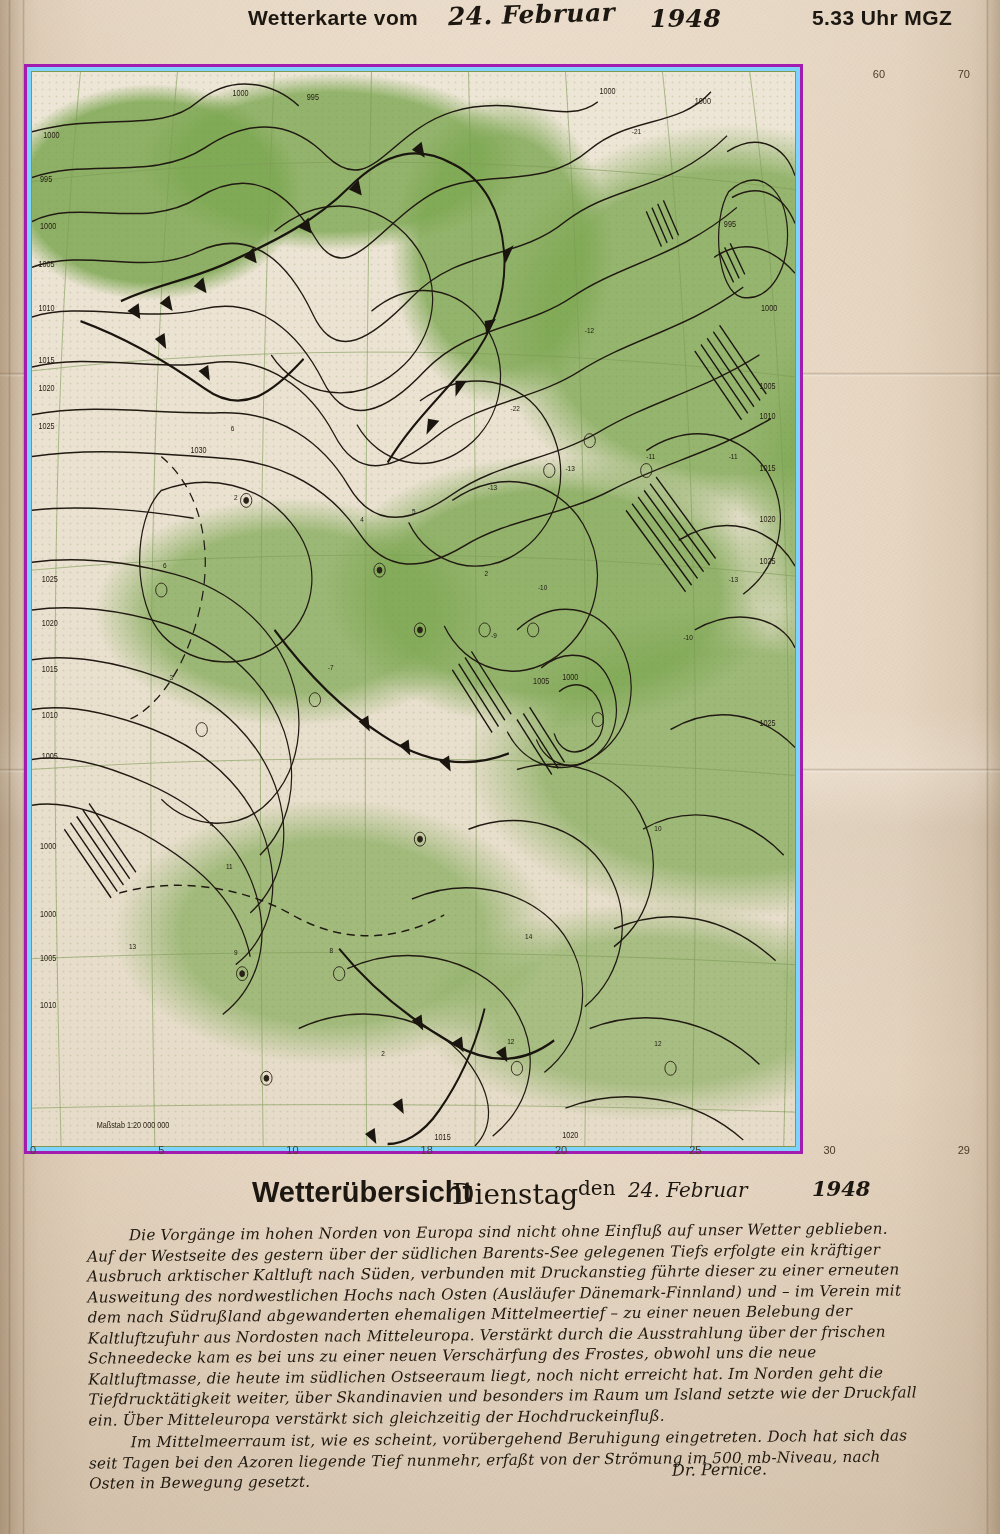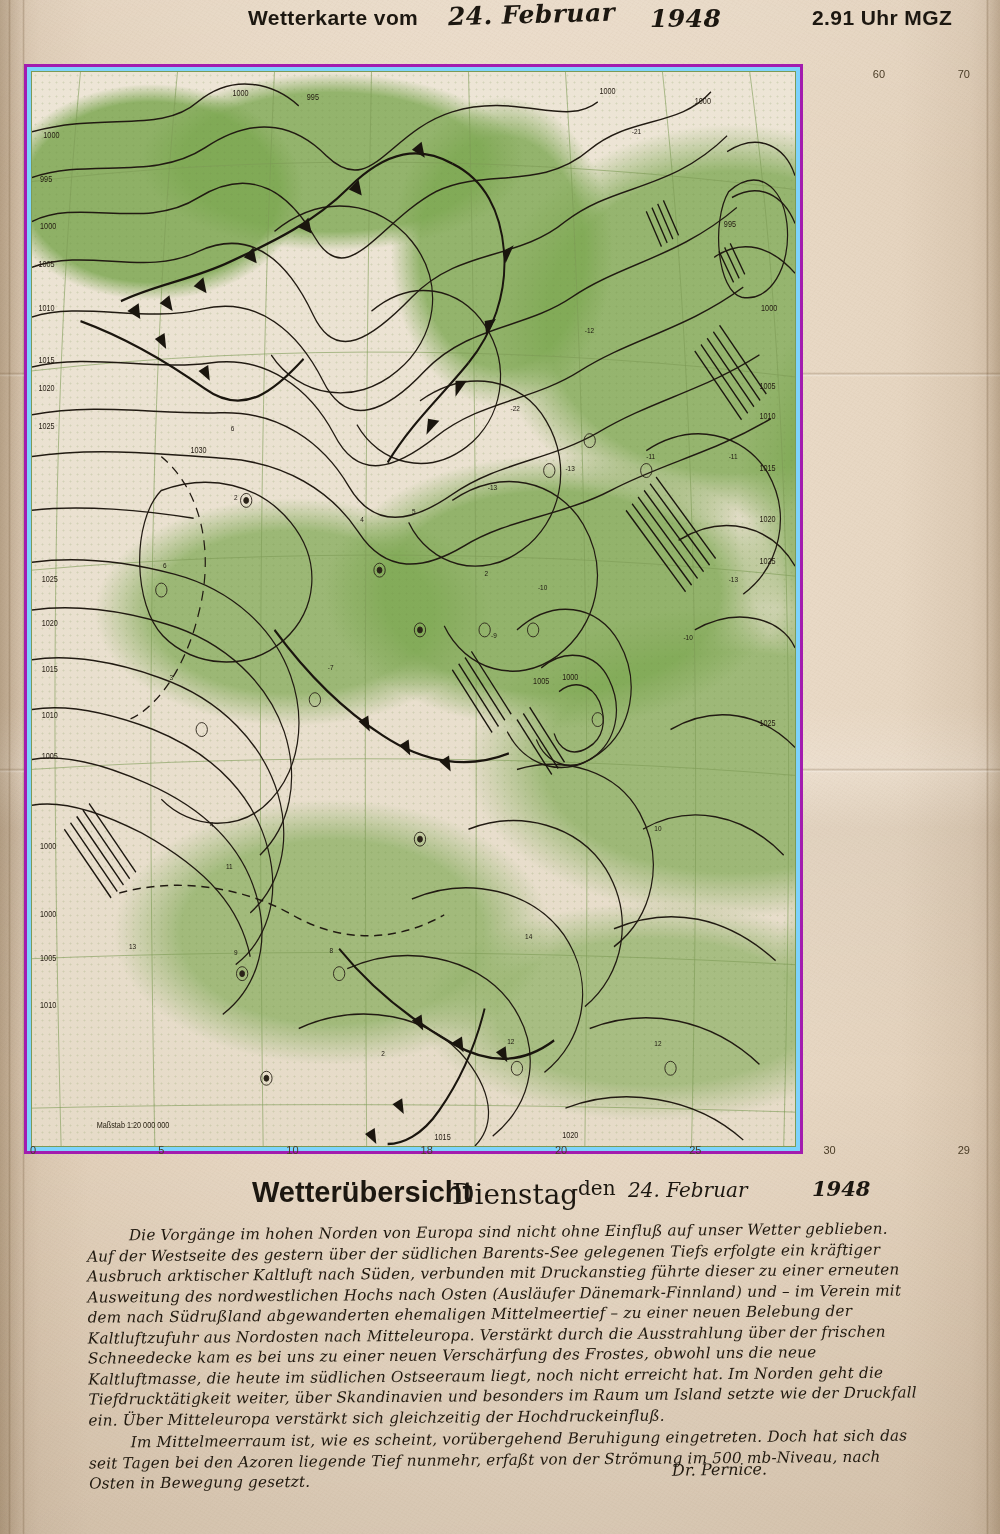--- a/index.html
+++ b/index.html
@@ -127,21 +127,21 @@
 <div class="foldh" style="top:372px"></div>
 <div class="foldh" style="top:768px"></div>
 
 <div id="margin-left"></div>
 <div id="margin-right"></div>
 
 <div id="header">
   <div class="h-label" id="h-wetterkarte">Wetterkarte vom</div>
   <div class="h-label" id="h-datum">24. Februar</div>
   <div class="h-label" id="h-jahr">1948</div>
-  <div class="h-label" id="h-zeit">2.91 Uhr MGZ</div>
+  <div class="h-label" id="h-zeit">5.33 Uhr MGZ</div>
 </div>
 
 <div class="ticks" id="ticks-top">
   <span>40</span>
   <span>30</span>
   <span>20</span>
   <span>10</span>
   <span>0</span>
   <span>10</span>
   <span>20</span>

